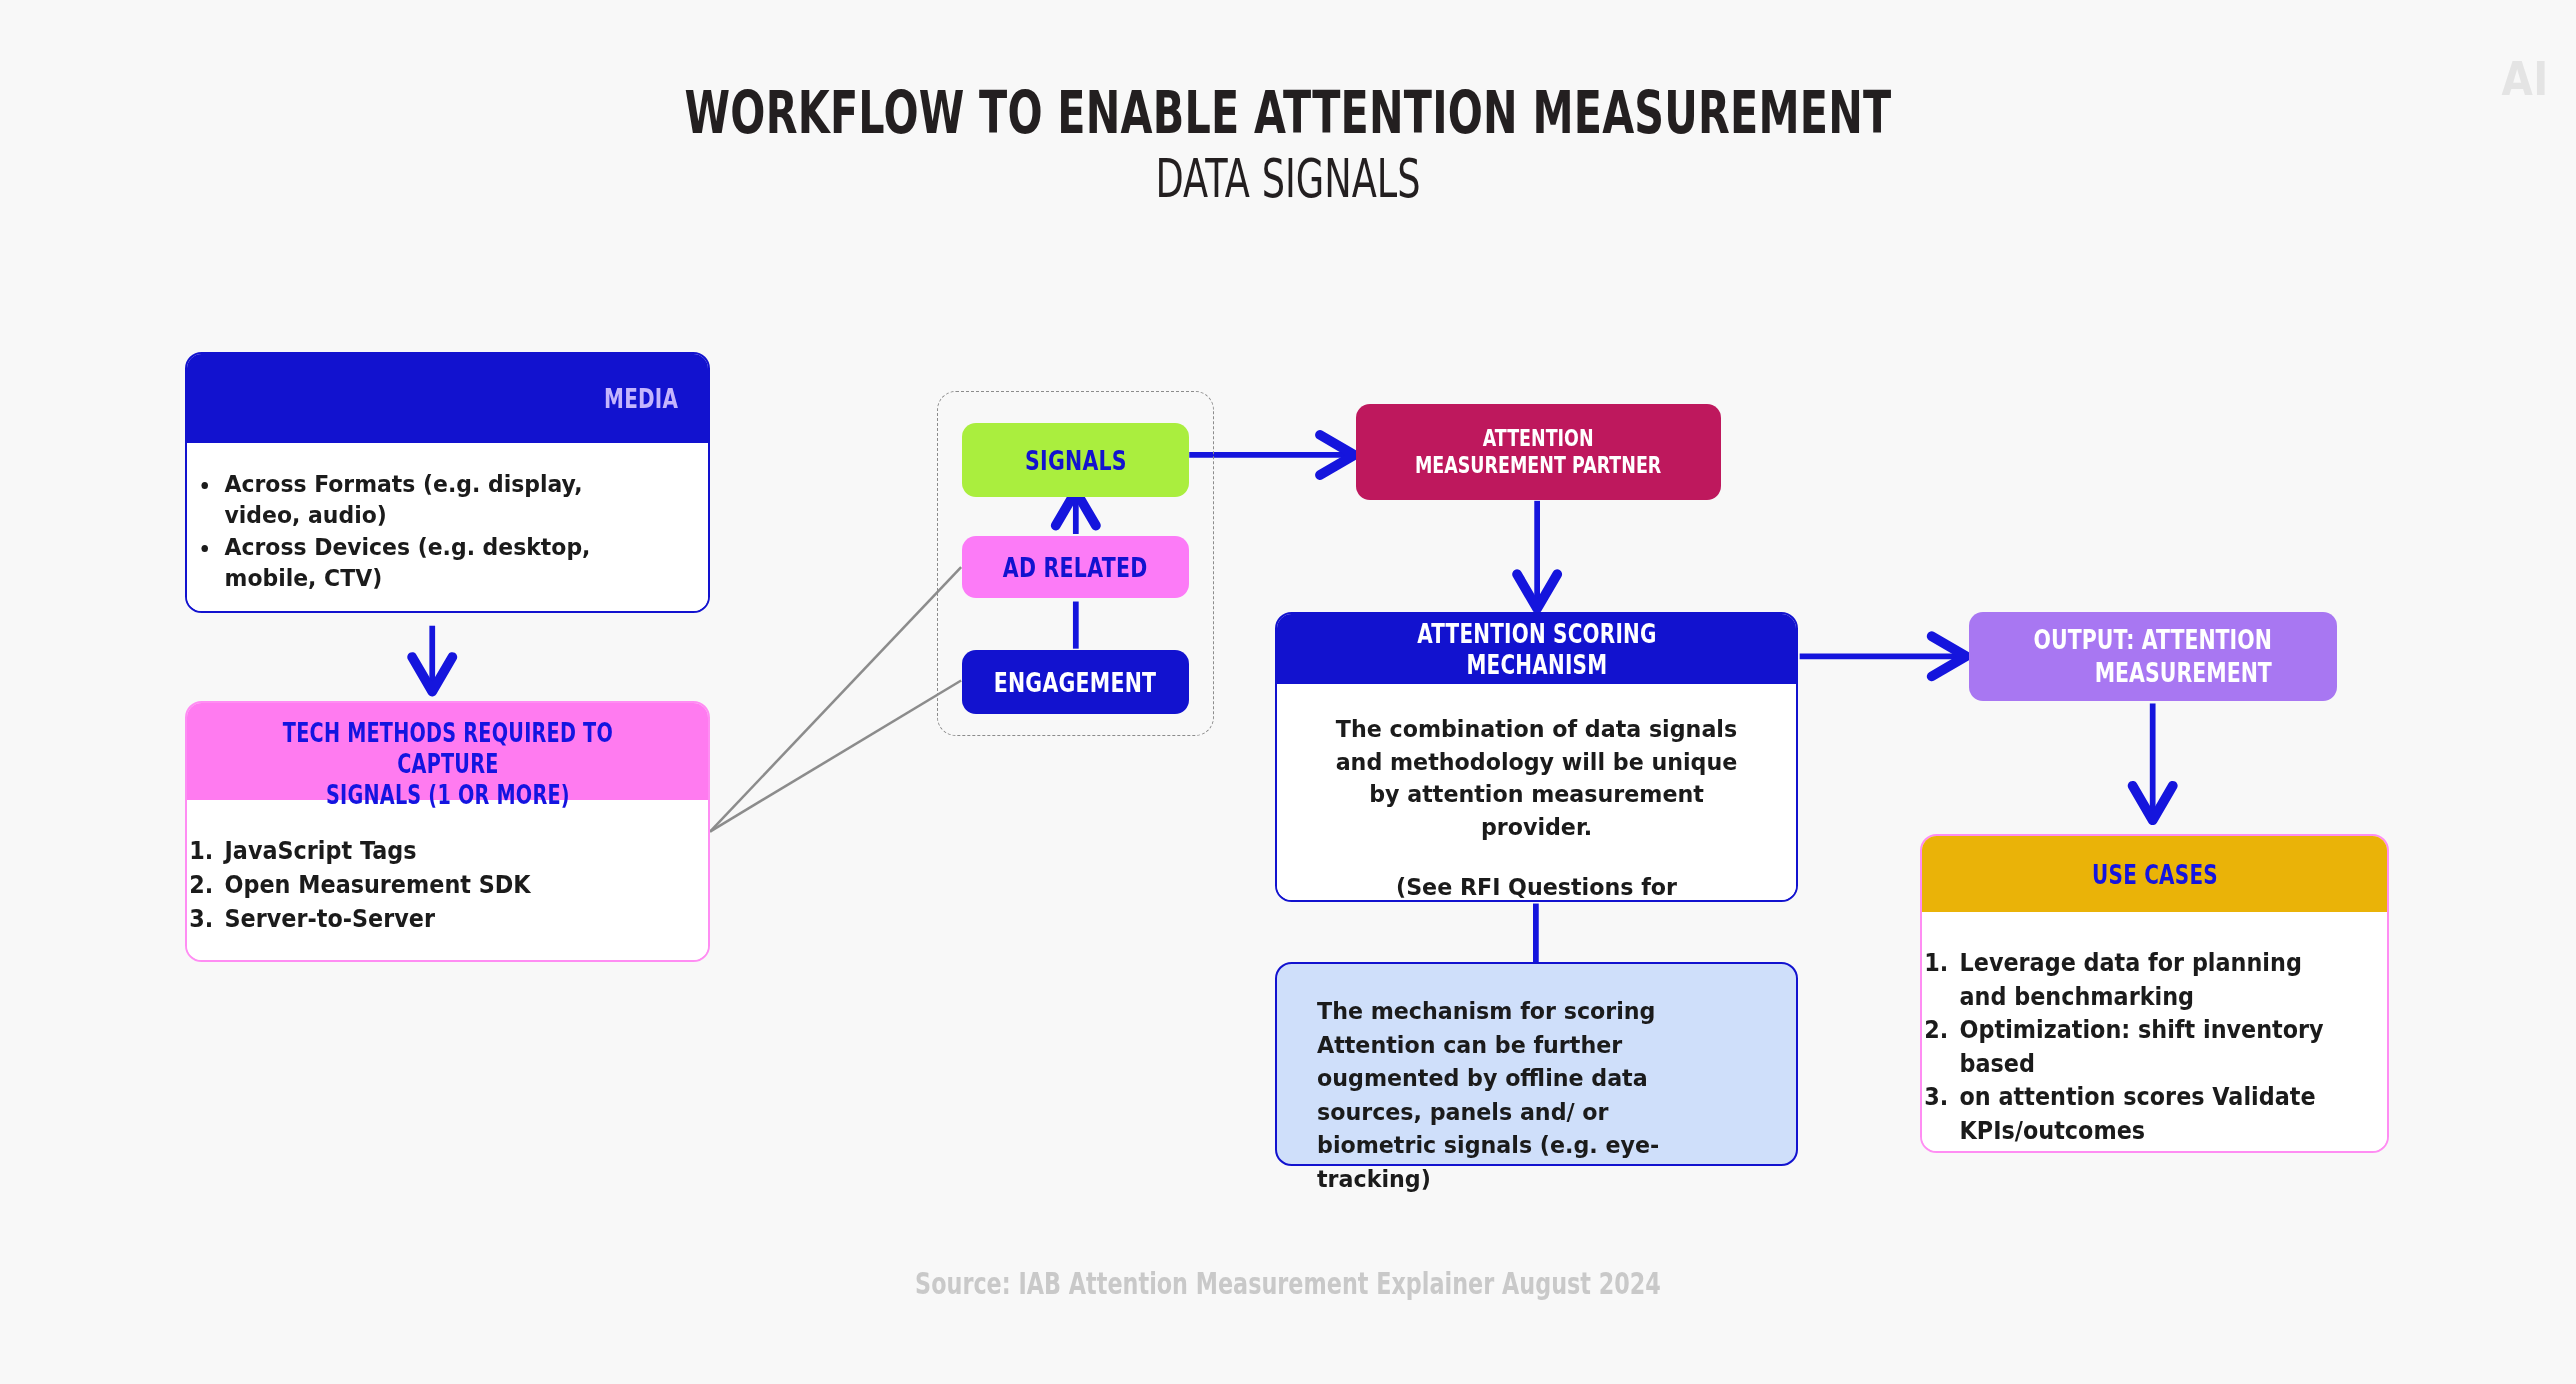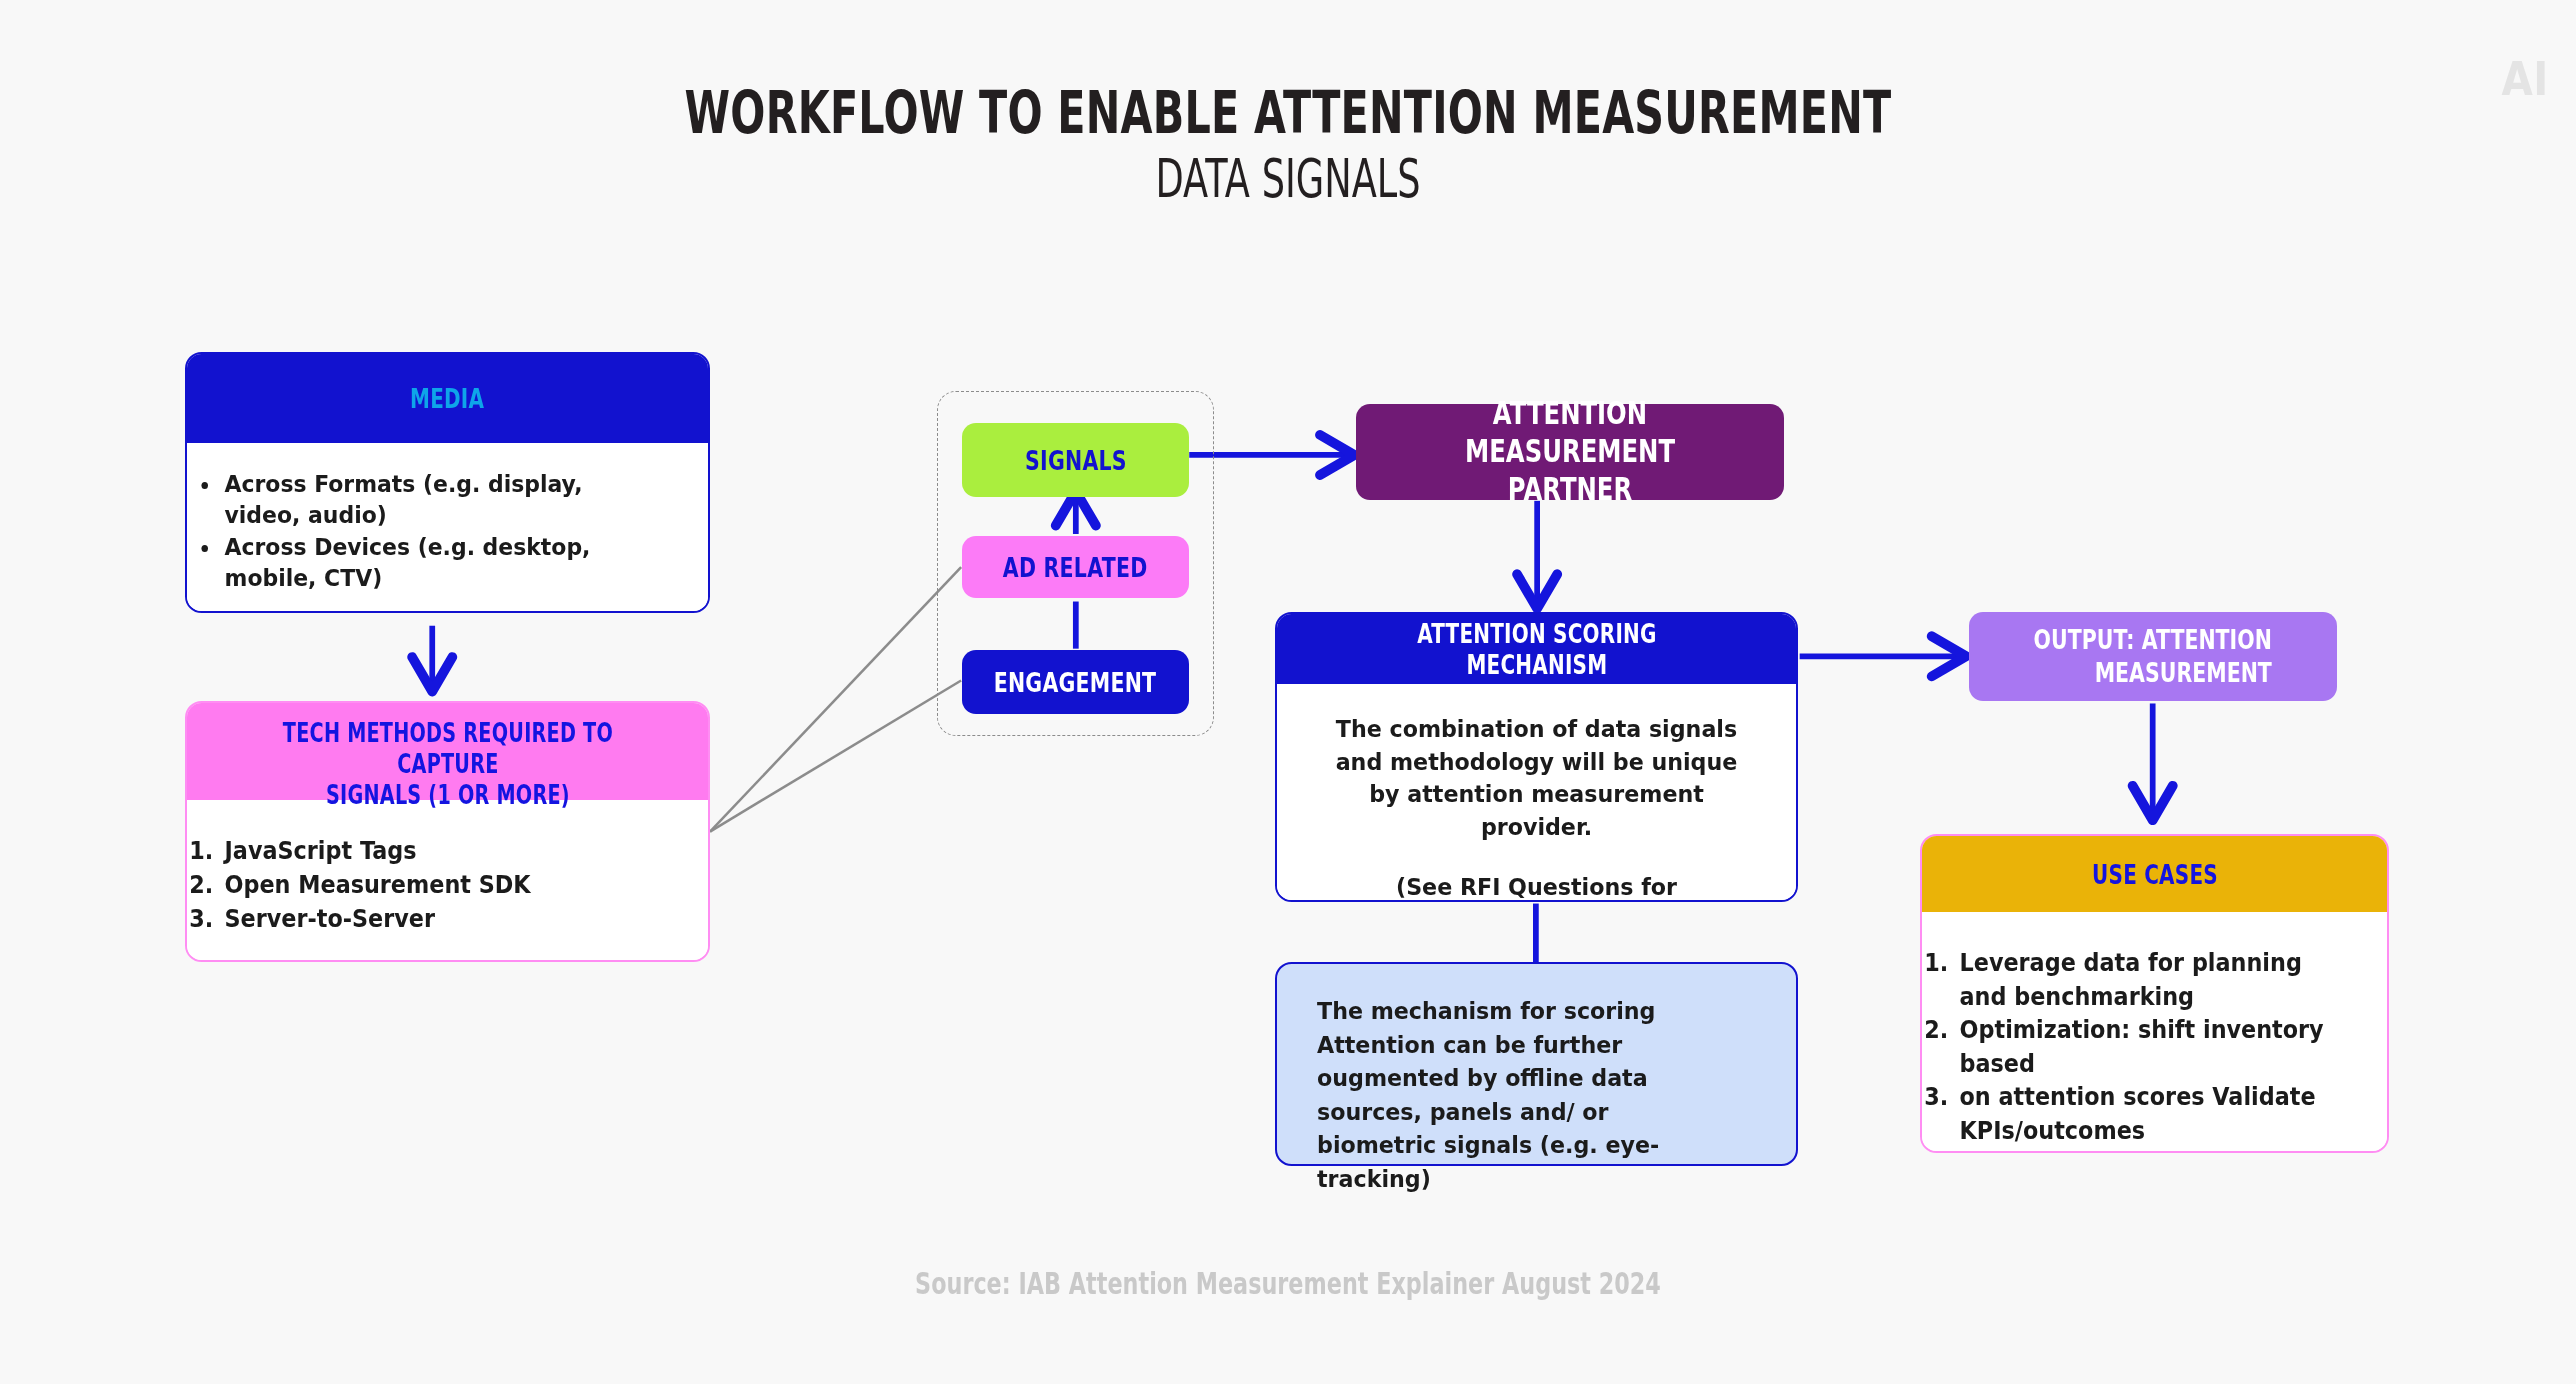--- a/index.html
+++ b/index.html
@@ -93,21 +93,21 @@
     line-height: 1.34;
     font-weight: bold;
     padding-left: 3.8px;
     transform: scaleX(0.93);
     transform-origin: left center;
   }
 
   
   #card-media { left: 185px; top: 352px; width: 525px; height: 261px;
                 border: 2.5px solid #1212cf; }
-  #card-media .card-header { height: 89px; background: #1212cf; color: #0ea5e9; font-size: 27px; }
+  #card-media .card-header { height: 89px; background: #1212cf; color: #c4b5fd; font-size: 27px; justify-content: flex-end; }
   #card-media .card-body { padding: 25.5px 11.5px 0 0; height: calc(100% - 89px); }
 
   
   #card-tech { left: 185px; top: 701px; width: 525px; height: 261px;
                border: 2.5px solid #ff8df3; }
   #card-tech .card-header { height: 97px; background: #ff7bf0; color: #1414e0; font-size: 26px; line-height: 1.18; display:block; padding-top: 15.3px; }
   #card-tech .card-body { padding: 34px 11.5px 0 0; height: calc(100% - 97px); }
   #card-tech .card-body li { font-size: 24px; line-height: 1.42; font-weight: bold; }
 
   
@@ -132,24 +132,24 @@
   
   #dashed-group {
     left: 937px; top: 391px; width: 277px; height: 345px;
     border: 1.9px dashed #8c8c8c;
     border-radius: 19px;
     box-sizing: border-box;
   }
 
   
   #card-partner {
-    left: 1356px; top: 404px; width: 428px; height: 96px;
-    background: #701a75; border-radius: 14px;
+    left: 1356px; top: 404px; width: 365px; height: 96px;
+    background: #be185d; border-radius: 14px;
     display: flex; align-items: center; justify-content: center; text-align: center;
-    font-family: "DejaVu Sans", sans-serif; font-weight: bold; font-size: 32px;
+    font-family: "DejaVu Sans", sans-serif; font-weight: bold; font-size: 23px;
     color: #ffffff; line-height: 1.18;
   }
   #card-partner span { transform: scaleX(0.76); transform-origin: center center; }
 
   #card-scoring { left: 1275px; top: 612px; width: 523px; height: 290px;
                   border: 2.5px solid #1212cf; }
   #card-scoring .card-header { height: 70px; background: #1212cf; color: #ffffff; font-size: 27px; }
   #card-scoring .card-body {
     padding: 29px 36px 16px 36px; height: calc(100% - 70px);
     text-align: center; font-size: 23.6px; line-height: 1.38; font-weight: bold;

